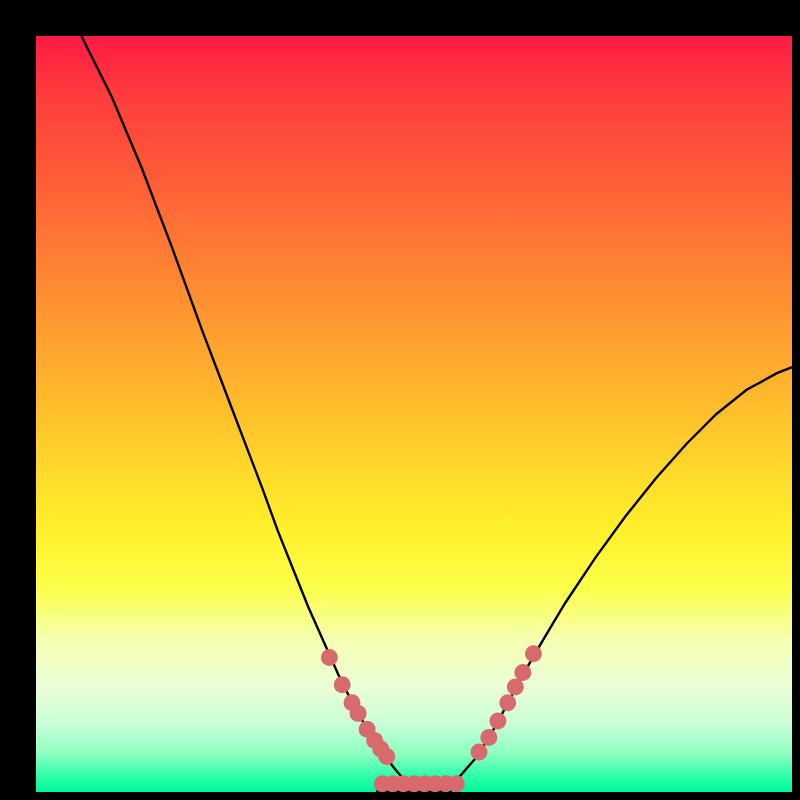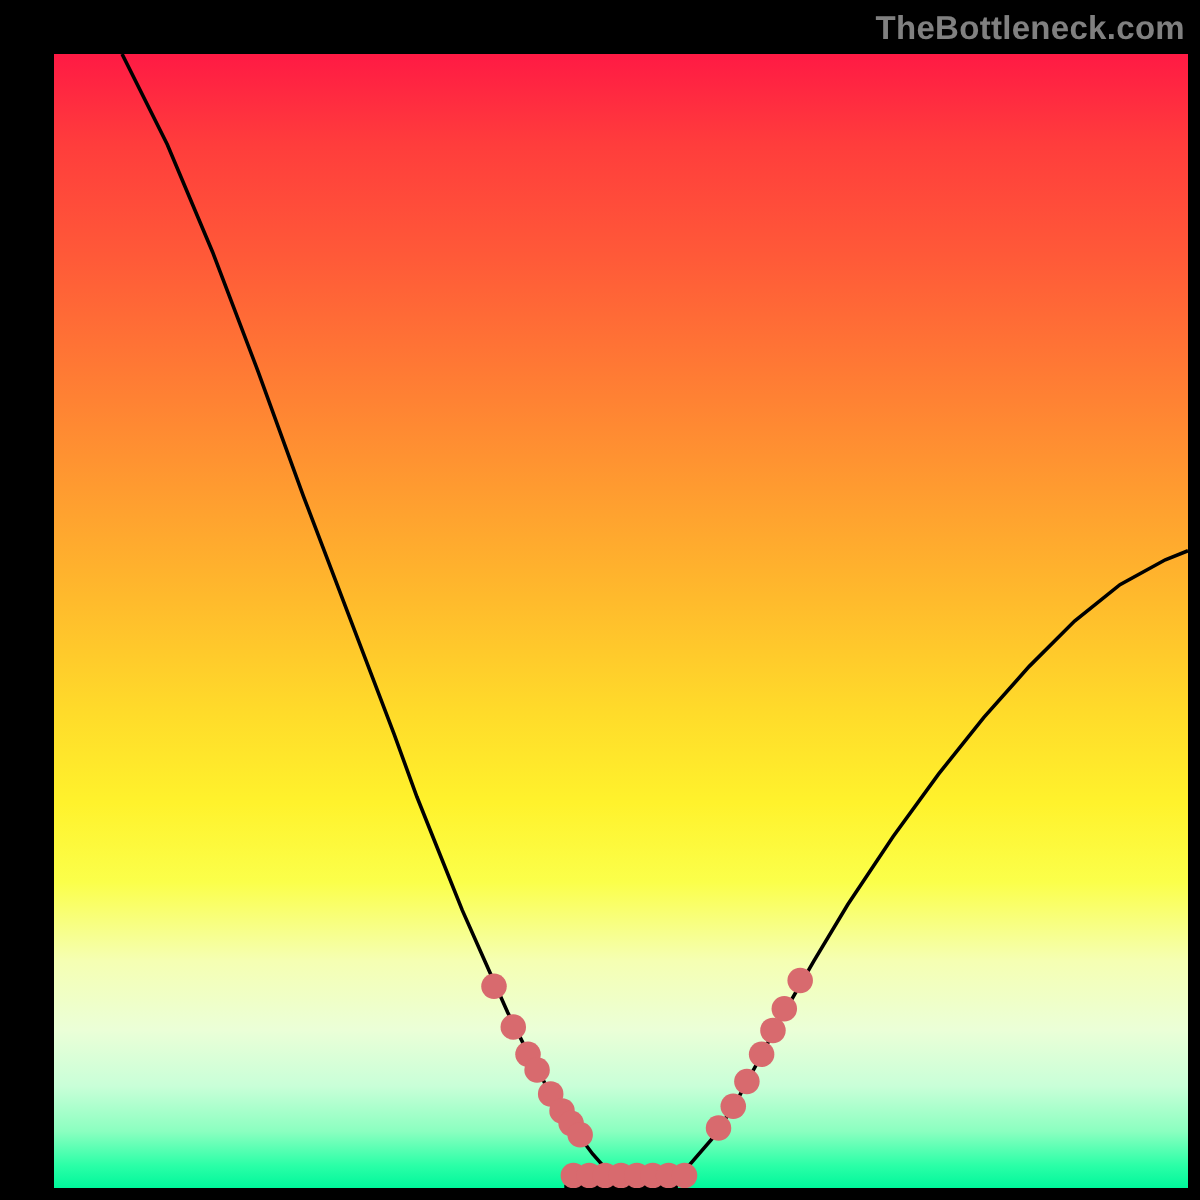--- a/index.html
+++ b/index.html
@@ -57,21 +57,20 @@
     left: 0;
     top: 0;
     width: 756px;
     height: 756px;
   }
 </style>
 </head>
 <body>
 <div class="container">
 
-  <div class="watermark">TheBottleneck.com</div>
 
   <div class="plot-area">
     <svg class="curve" viewBox="0 0 756 756" preserveAspectRatio="none">
       <path id="left-curve" fill="none" stroke="#000000" stroke-width="2.4" d="M45.36 0.00 L75.60 60.48 L105.84 132.30 L136.08 211.68 L166.32 294.84 L196.56 374.22 L226.80 453.60 L241.92 495.18 L257.04 532.98 L272.16 570.78 L287.28 604.80 L302.40 638.82 L317.52 669.06 L332.64 695.52 L347.76 718.20 L359.10 733.32 L370.44 746.17 L381.78 754.49 L340.20 754.87 L355.32 754.87 L370.44 754.87 L385.56 754.87 L400.68 754.87 L415.80 754.87"></path>
       <path id="right-curve" fill="none" stroke="#000000" stroke-width="2.4" d="M415.80 754.87 L400.68 754.49 L408.24 751.46 L423.36 740.88 L438.48 723.49 L453.60 700.81 L468.72 672.84 L483.84 644.11 L506.52 604.80 L529.20 567.00 L559.44 521.64 L589.68 480.06 L619.92 442.26 L650.16 408.24 L680.40 378.00 L710.64 353.81 L740.88 337.18 L756.00 331.13"></path>
       <g id="dots-layer">
           <circle cx="293.33" cy="621.43" r="8.5" fill="#d86a6e" stroke="#9c3e42" stroke-width="0"></circle>
           <circle cx="306.18" cy="648.65" r="8.5" fill="#d86a6e" stroke="#9c3e42" stroke-width="0"></circle>
           <circle cx="316.01" cy="666.79" r="8.5" fill="#d86a6e" stroke="#9c3e42" stroke-width="0"></circle>
           <circle cx="322.06" cy="677.38" r="8.5" fill="#d86a6e" stroke="#9c3e42" stroke-width="0"></circle>

